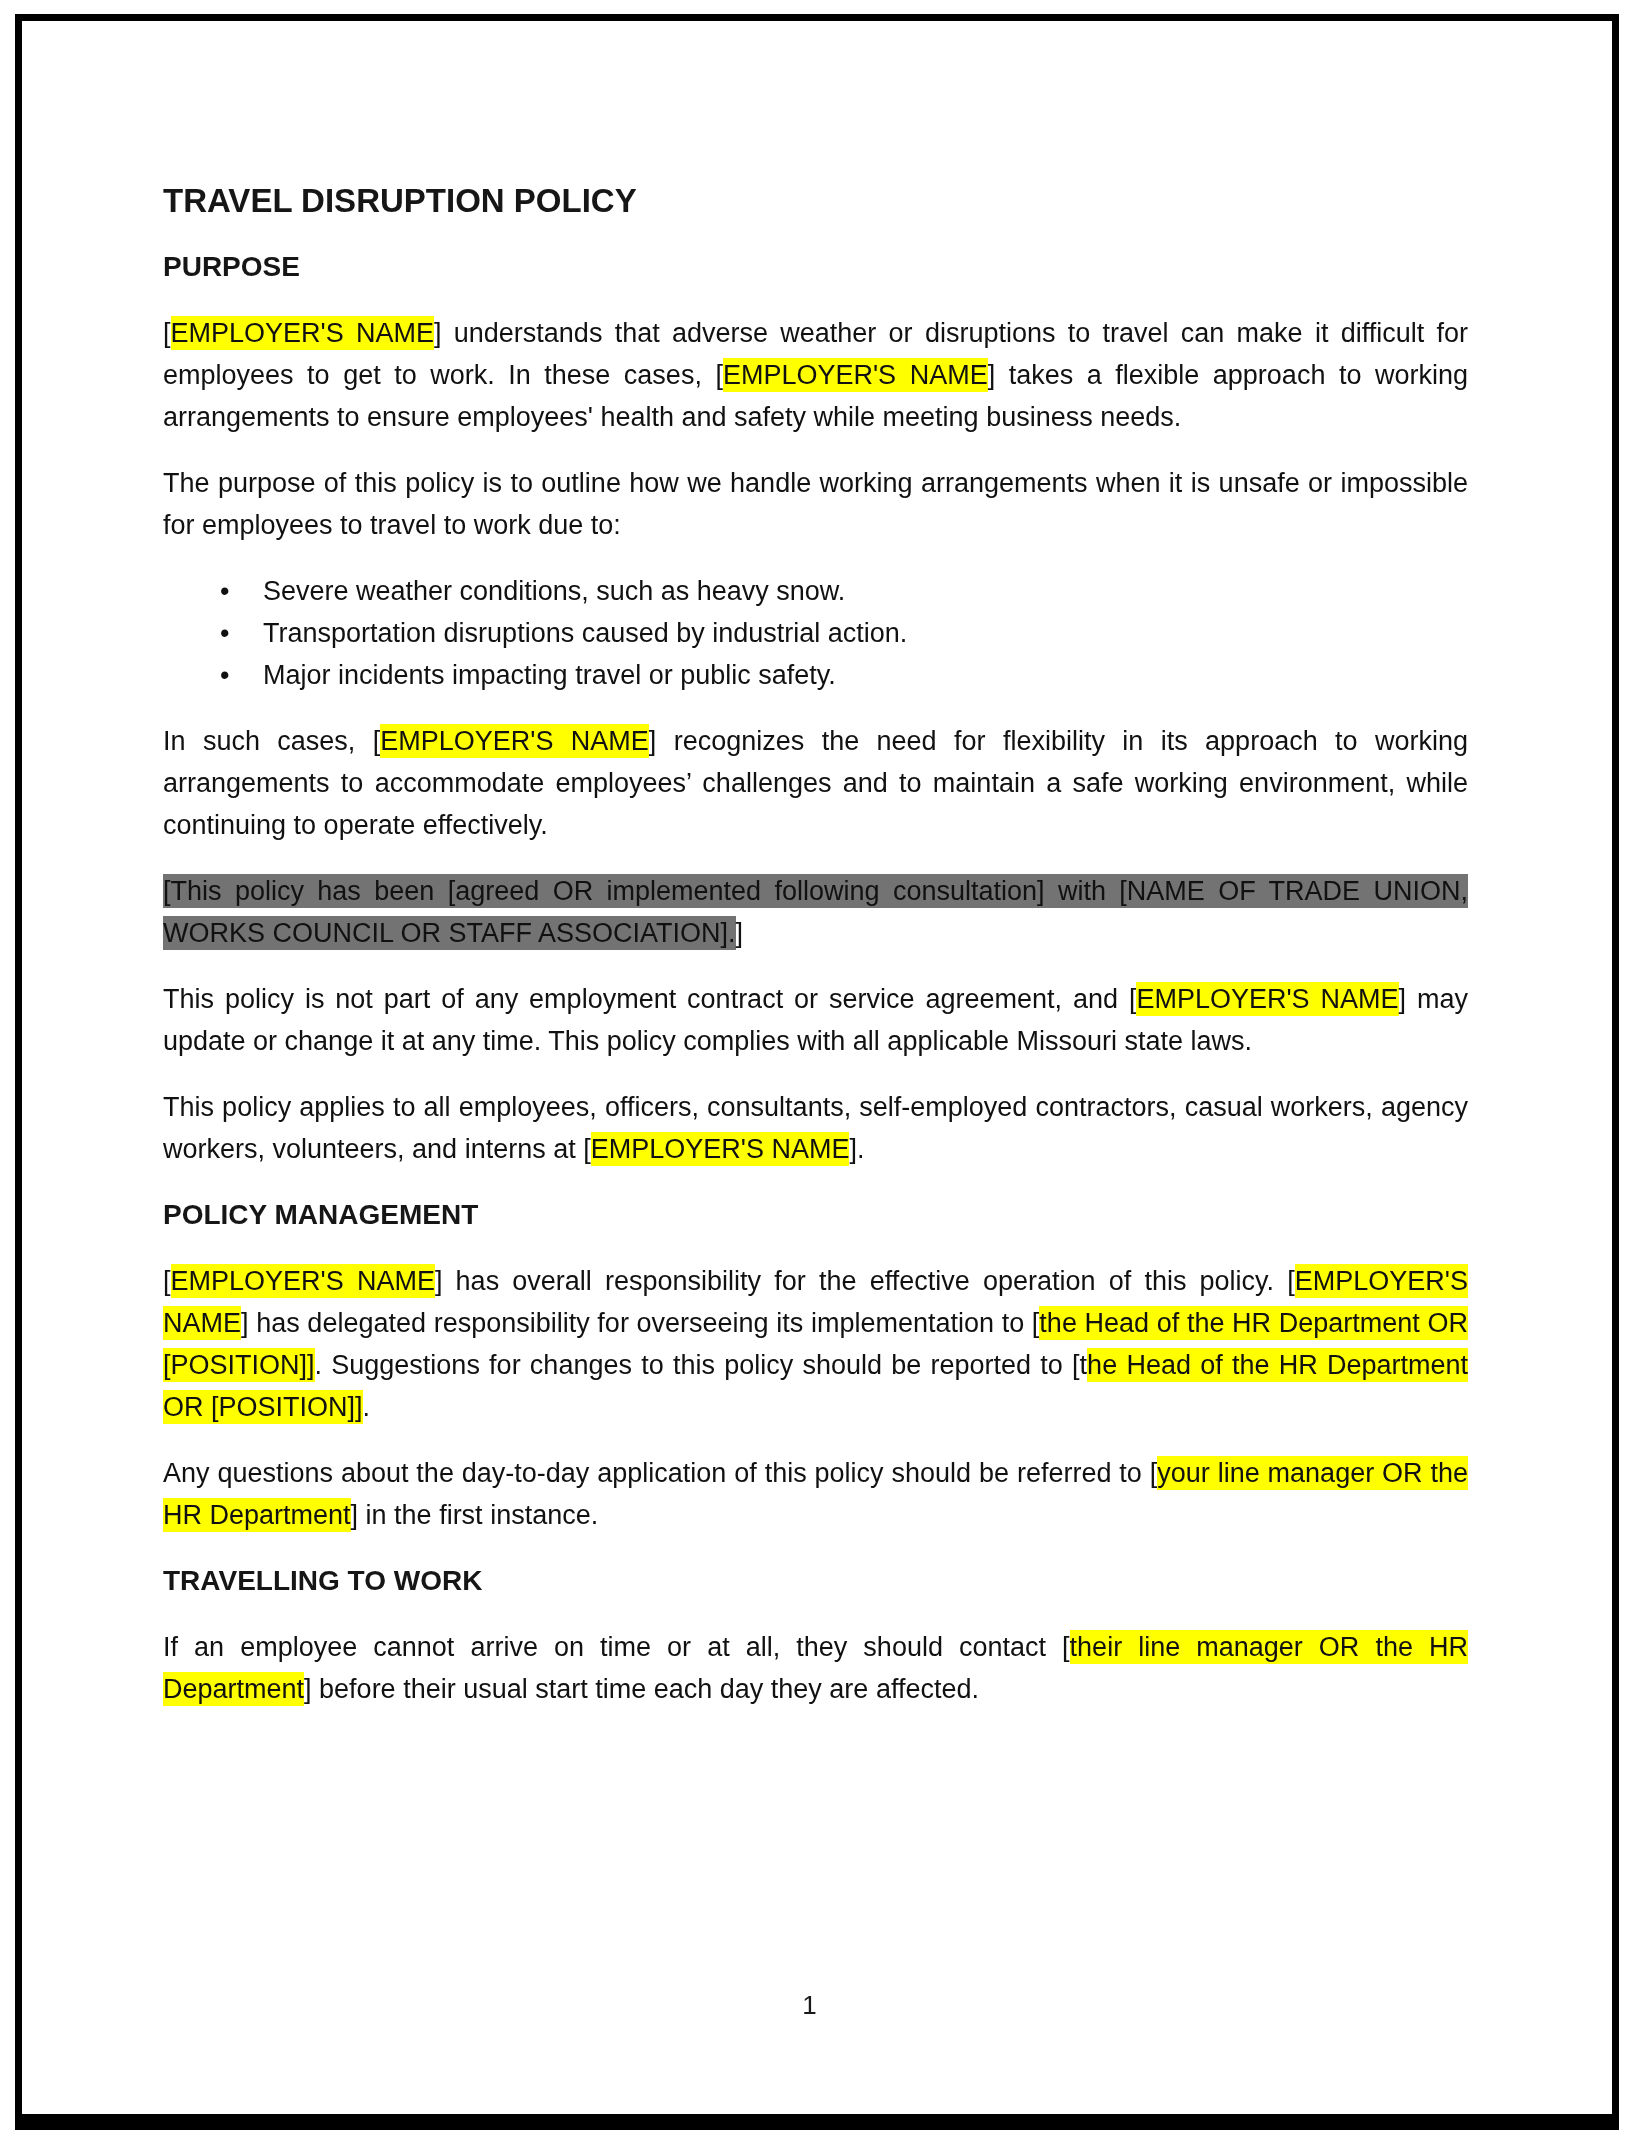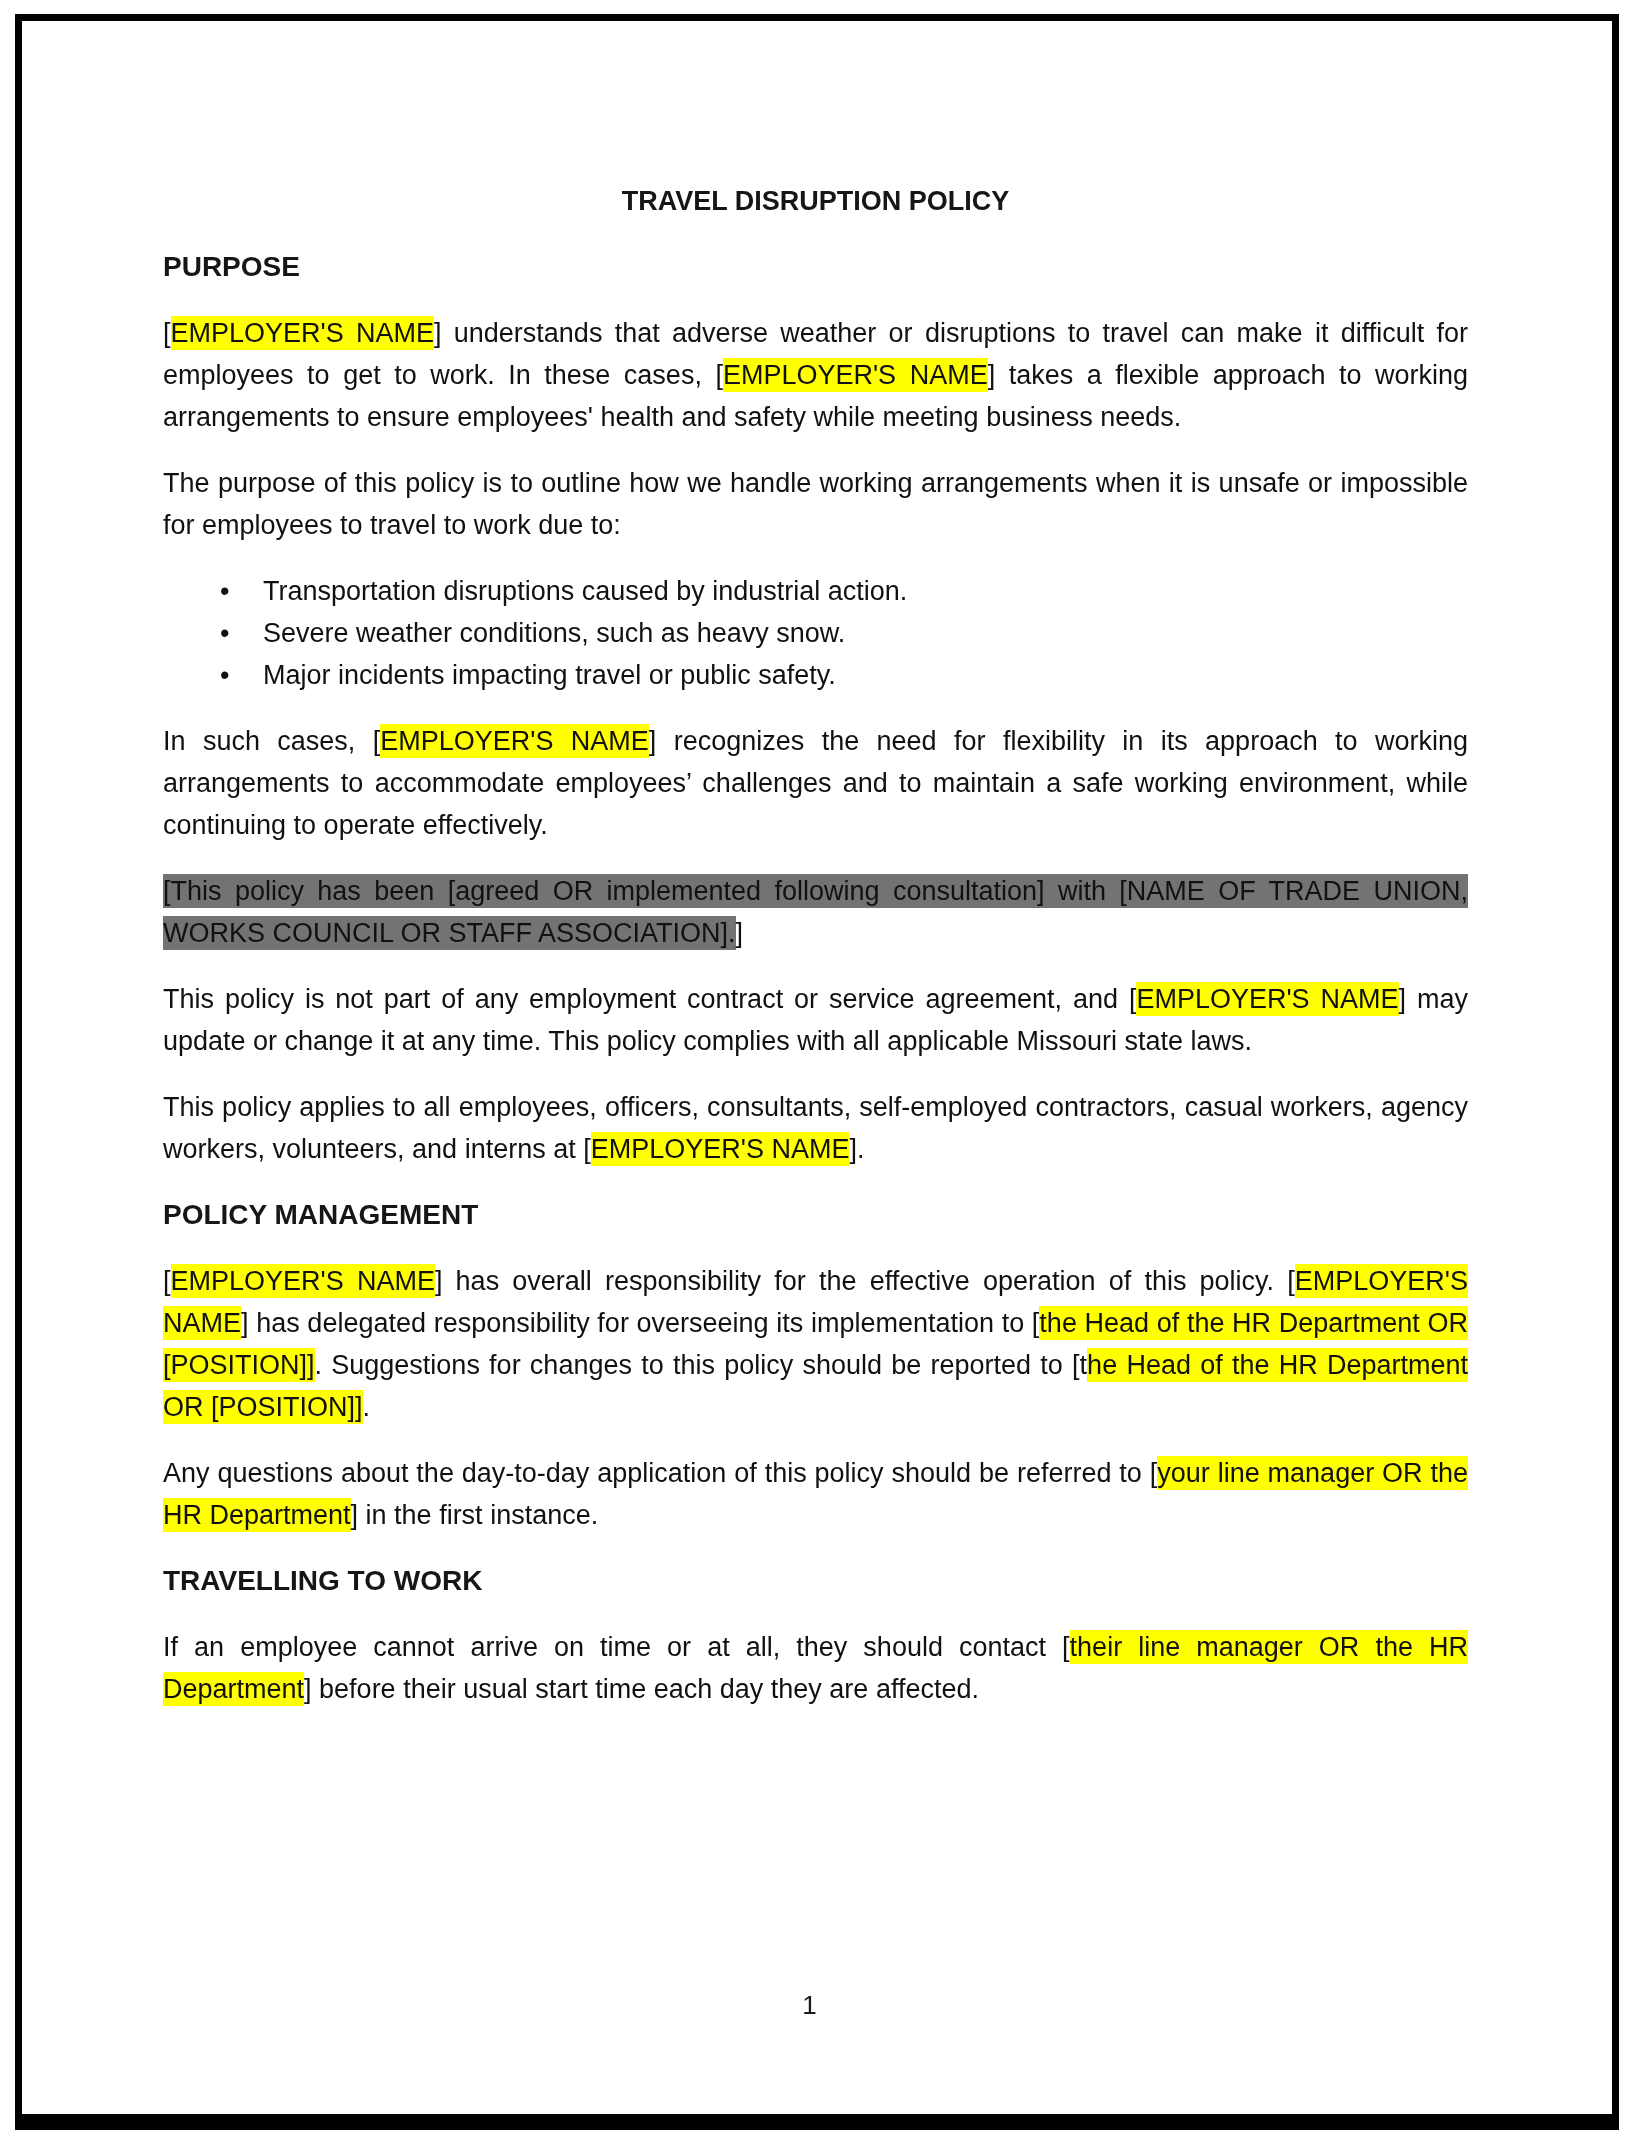--- a/index.html
+++ b/index.html
@@ -10,21 +10,21 @@
   .page{position:absolute;inset:0;background:#ffffff;}
   .frame{
     position:absolute;top:14px;left:15px;right:14px;bottom:7px;
     border:7px solid #000;border-bottom-width:16px;pointer-events:none;
   }
   .content{
     position:absolute;left:163px;right:165px;top:180px;bottom:0;
     font-size:27px;line-height:42px;
   }
   .title{
-    font-size:27px;line-height:42px;font-weight:bold;text-align:center;
+    font-size:33px;line-height:42px;font-weight:bold;
     margin:0 0 24px 0;color:#161616;
   }
   h2.sec{
     font-size:28px;line-height:42px;font-weight:bold;margin:0 0 24px 0;color:#161616;
   }
   p.para{margin:16px 0 24px 0;text-align:justify;}
   ul.blist{margin:0 0 24px 0;padding:0;list-style:none;}
   ul.blist li{position:relative;padding-left:100px;line-height:42px;}
   ul.blist li::before{
     content:"\2022";position:absolute;left:57px;top:0;font-size:27px;
@@ -40,22 +40,22 @@
 
 <div class="page">
   <div class="frame"></div>
   <div class="content">
     <h1 class="title">TRAVEL DISRUPTION POLICY</h1>
     <div id="doc-body">
         <h2 class="sec">PURPOSE</h2>
         <p class="para"><span>[</span><span class="hl" style="background: rgb(255, 255, 0);">EMPLOYER'S NAME</span><span>] understands that adverse weather or disruptions to travel can make it difficult for employees to get to work. In these cases, [</span><span class="hl" style="background: rgb(255, 255, 0);">EMPLOYER'S NAME</span><span>] takes a flexible approach to working arrangements to ensure employees' health and safety while meeting business needs.</span></p>
         <p class="para"><span>The purpose of this policy is to outline how we handle working arrangements when it is unsafe or impossible for employees to travel to work due to:</span></p>
         <ul class="blist">
+          <li>Severe weather conditions, such as heavy snow.</li>
           <li>Transportation disruptions caused by industrial action.</li>
-          <li>Severe weather conditions, such as heavy snow.</li>
           <li>Major incidents impacting travel or public safety.</li>
         </ul>
         <p class="para"><span>In such cases, [</span><span class="hl" style="background: rgb(255, 255, 0);">EMPLOYER'S NAME</span><span>] recognizes the need for flexibility in its approach to working arrangements to accommodate employees’ challenges and to maintain a safe working environment, while continuing to operate effectively.</span></p>
         <p class="para"><span class="hl" style="background: #737373;">[This policy has been [agreed OR implemented following consultation] with [NAME OF TRADE UNION, WORKS COUNCIL OR STAFF ASSOCIATION].</span><span>]</span></p>
         <p class="para"><span>This policy is not part of any employment contract or service agreement, and [</span><span class="hl" style="background: rgb(255, 255, 0);">EMPLOYER'S NAME</span><span>] may update or change it at any time. This policy complies with all applicable Missouri state laws.</span></p>
         <p class="para"><span>This policy applies to all employees, officers, consultants, self-employed contractors, casual workers, agency workers, volunteers, and interns at [</span><span class="hl" style="background: rgb(255, 255, 0);">EMPLOYER'S NAME</span><span>].</span></p>
         <h2 class="sec">POLICY MANAGEMENT</h2>
         <p class="para"><span>[</span><span class="hl" style="background: rgb(255, 255, 0);">EMPLOYER'S NAME</span><span>] has overall responsibility for the effective operation of this policy. [</span><span class="hl" style="background: rgb(255, 255, 0);">EMPLOYER'S NAME</span><span>] has delegated responsibility for overseeing its implementation to [</span><span class="hl" style="background: rgb(255, 255, 0);">the Head of the HR Department OR [POSITION]]</span><span>. Suggestions for changes to this policy should be reported to [t</span><span class="hl" style="background: rgb(255, 255, 0);">he Head of the HR Department OR [POSITION]]</span><span>.</span></p>
         <p class="para"><span>Any questions about the day-to-day application of this policy should be referred to [</span><span class="hl" style="background: rgb(255, 255, 0);">your line manager OR the HR Department</span><span>] in the first instance.</span></p>
         <h2 class="sec">TRAVELLING TO WORK</h2>

